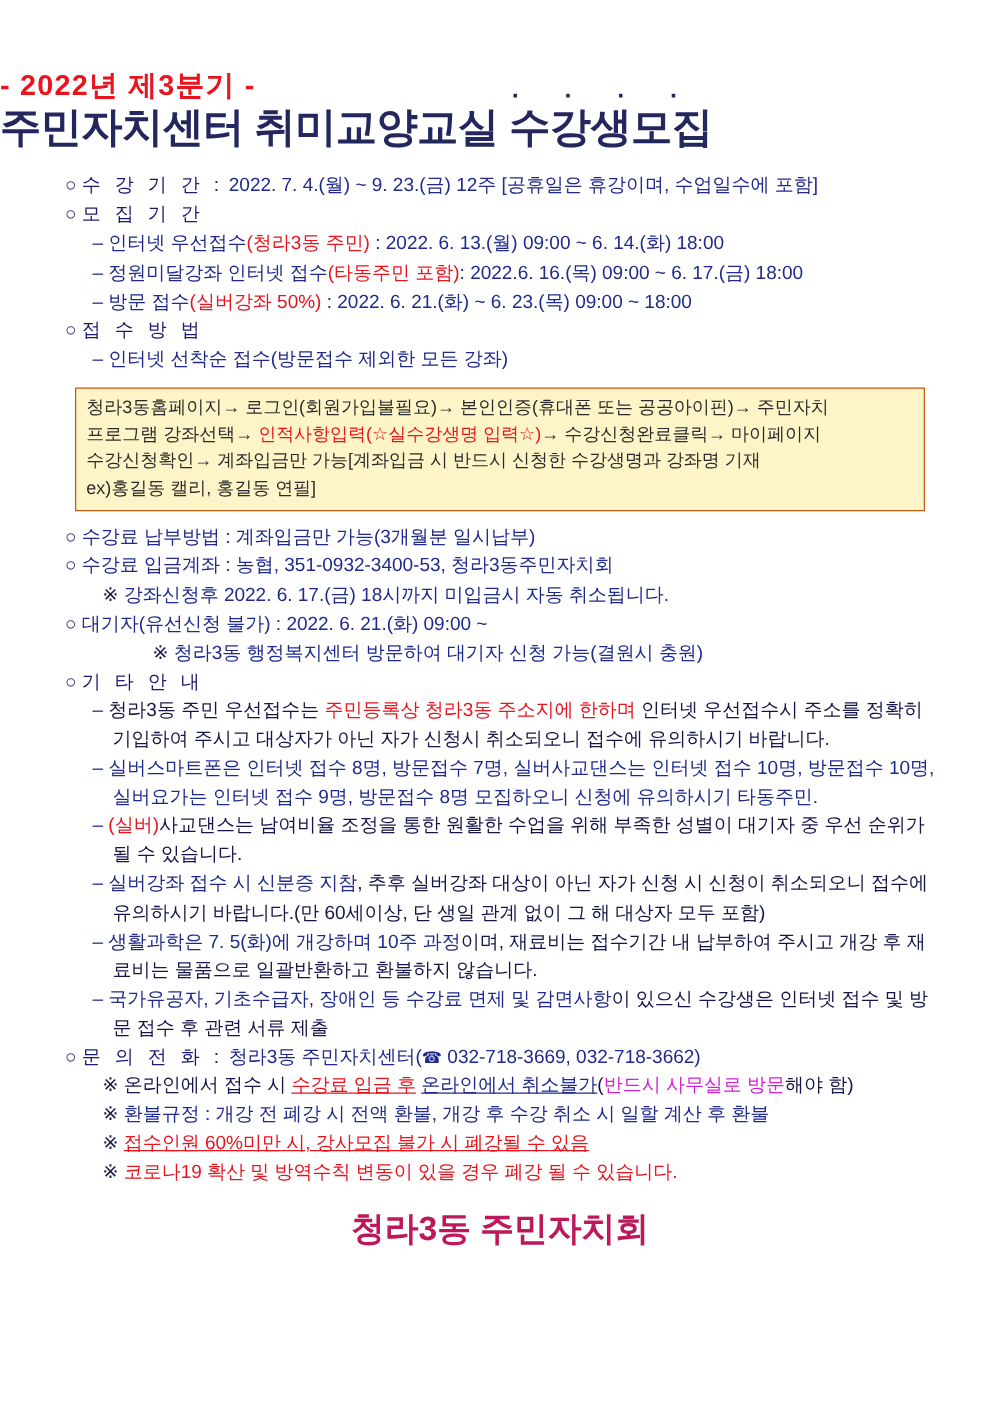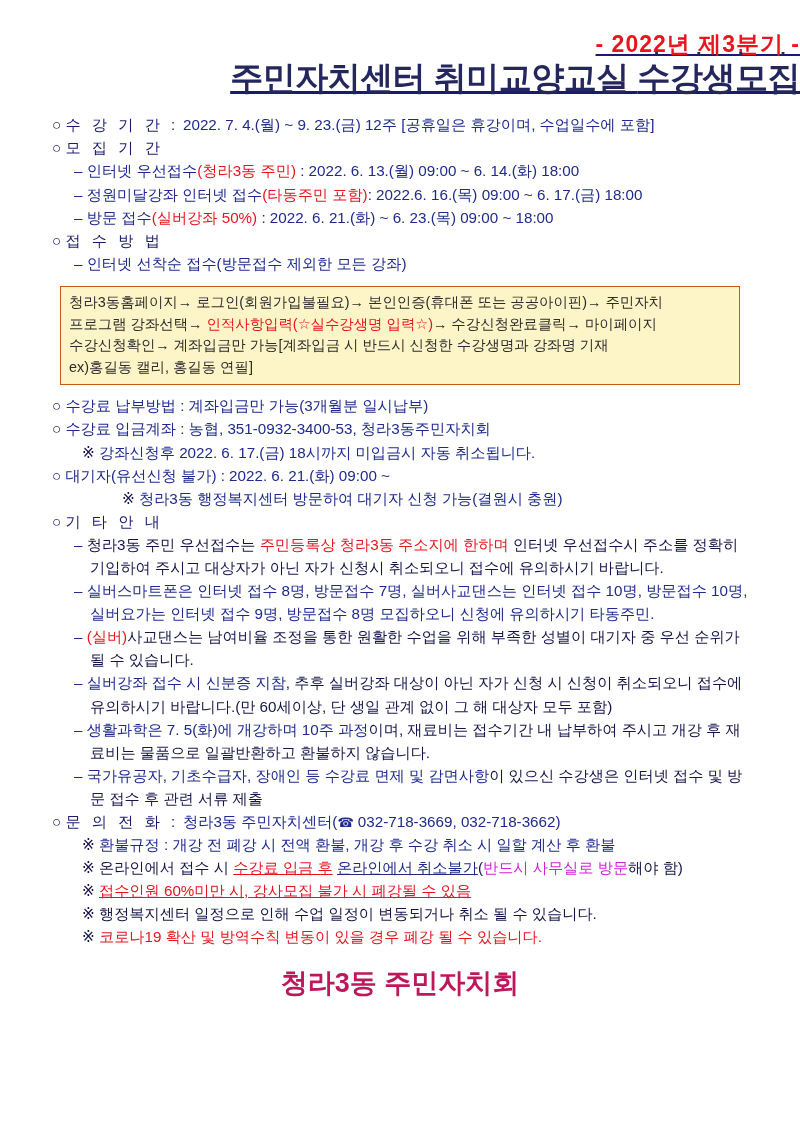--- a/index.html
+++ b/index.html
@@ -18,23 +18,22 @@
   .page {
     width: 800px;
     height: 1131px;
     padding: 0;
     box-sizing: border-box;
     position: relative;
   }
 
   
   .title-block {
-    text-align: right;
-    padding-top: 32px;
-    text-decoration: underline;
+    text-align: left;
+    padding-top: 56px;
   }
   .title-kicker {
     color: #e8141e;
     font-size: 23px;
     font-weight: bold;
     letter-spacing: 1px;
     line-height: 1.1;
     margin-bottom: 2px;
   }
   .title-main {
@@ -221,37 +220,33 @@
     </div>
 
     <div class="line lvl0">
       <span>○</span>
       <span class="spaced">문 의 전 화 :</span>
       <span class="b">청라3동 주민자치센터(</span><span class="b tel-icon">☎</span><span class="b"> 032-718-3669, 032-718-3662)</span>
     </div>
 
     <div class="line lvl2b">
       <span class="k">※</span>
+      <span class="k">온라인에서 접수 시 </span><span class="r u">수강료 입금 후</span><span class="k"> </span><span class="b u">온라인에서 취소불가</span><span class="k">(</span><span class="m">반드시 사무실로 방문</span><span class="k">해야 함)</span>
+    </div>
+
+    <div class="line lvl2b">
+      <span class="k">※</span>
       <span class="b">환불규정 : 개강 전 폐강 시 전액 환불, 개강 후 수강 취소 시 일할 계산 후 환불</span>
     </div>
 
     <div class="line lvl2b">
       <span class="k">※</span>
-      <span class="k">온라인에서 접수 시 </span><span class="r u">수강료 입금 후</span><span class="k"> </span><span class="b u">온라인에서 취소불가</span><span class="k">(</span><span class="m">반드시 사무실로 방문</span><span class="k">해야 함)</span>
-    </div>
-
-    <div class="line lvl2b">
-      <span class="k">※</span>
       <span class="r u">접수인원 60%미만 시, 강사모집 불가 시 폐강될 수 있음</span>
     </div>
 
-    <div class="line lvl2b">
-      <span class="k">※</span>
-      <span class="k">행정복지센터 일정으로 인해 수업 일정이 변동되거나 취소 될 수 있습니다.</span>
-    </div>
 
     <div class="line lvl2b">
       <span class="k">※</span>
       <span class="r">코로나19 확산 및 방역수칙 변동이 있을 경우 폐강 될 수 있습니다.</span>
     </div>
 
     <div class="footer-sign">청라3동 주민자치회</div>
 
   </div>
 </div>

